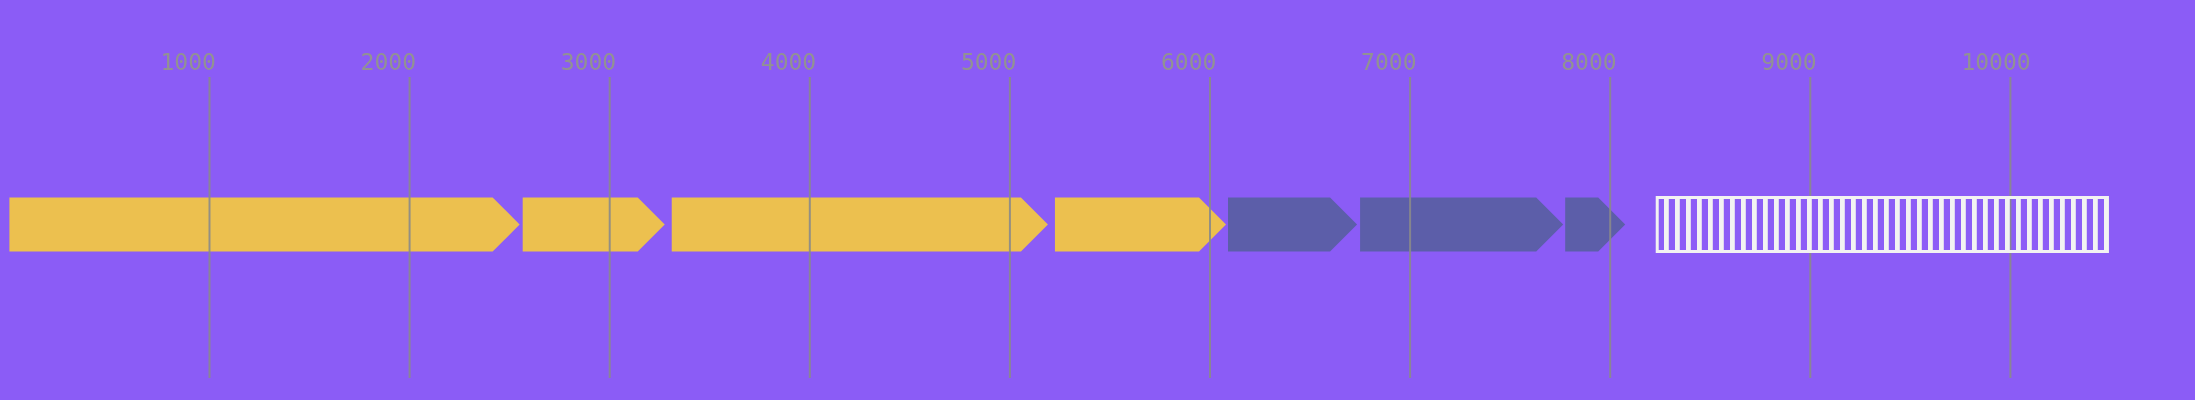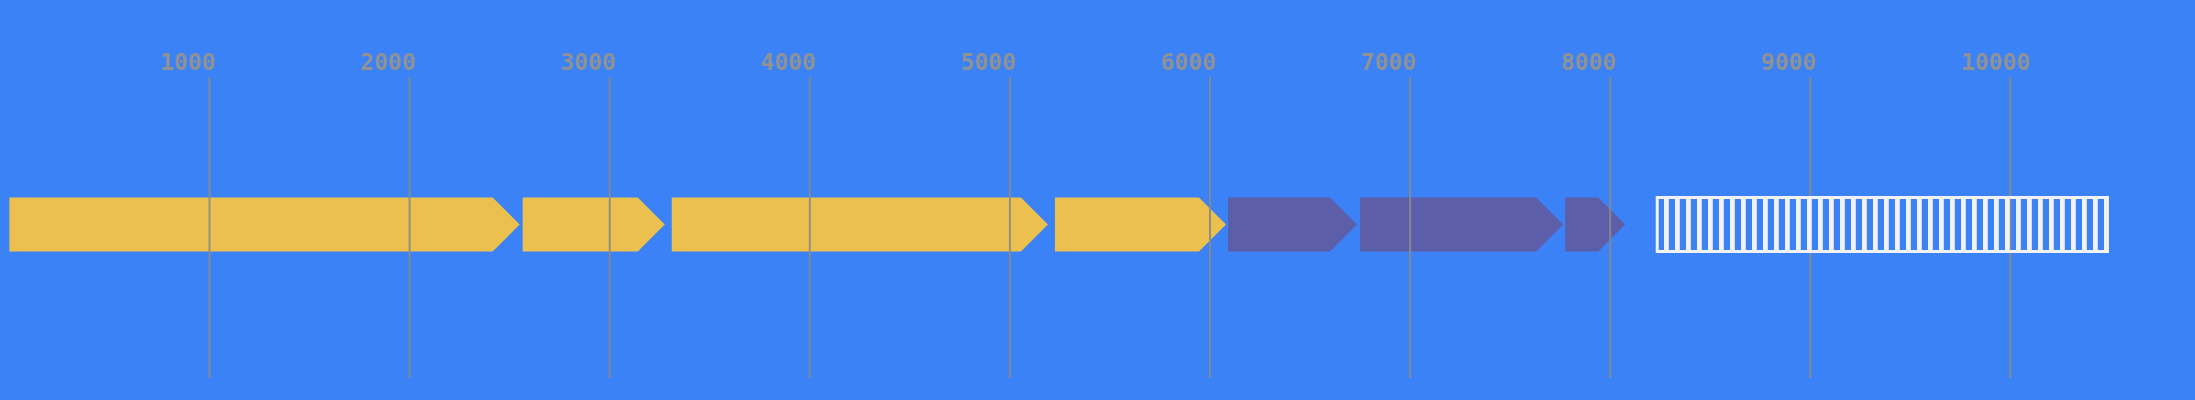--- a/index.html
+++ b/index.html
@@ -4,24 +4,23 @@
 <style>
   html, body {
     margin: 0;
     padding: 0;
     background: #000000;
   }
   .figure {
     position: relative;
     width: 2195px;
     height: 400px;
-    background: #3b82f6;
+    background: #8b5cf6;
     overflow: hidden;
     font-family: "DejaVu Sans Mono", monospace;
-    font-weight: bold;
   }
   .figure svg {
     display: block;
     width: 2195px;
     height: 400px;
   }
   .tick-label {
     font-family: "DejaVu Sans Mono", monospace;
     font-size: 23px;
   }

